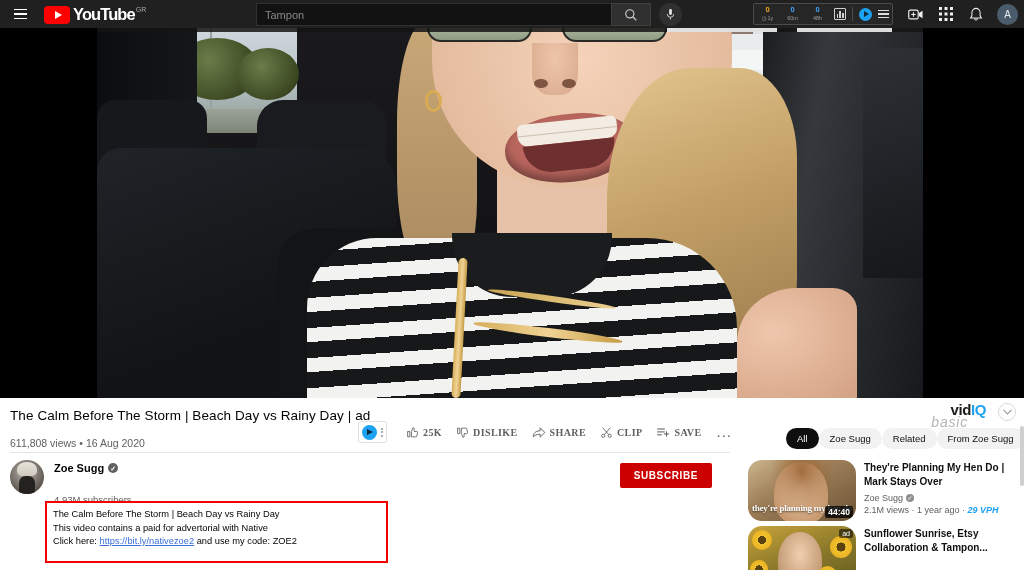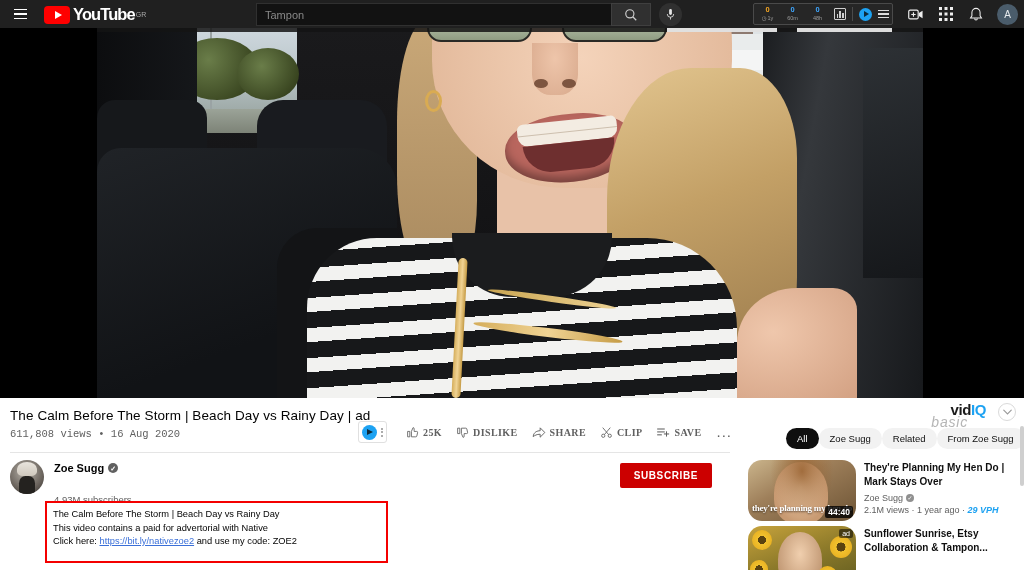--- a/index.html
+++ b/index.html
@@ -18,21 +18,21 @@
     z-index: 50;
   }
   .hamburger {
     width: 28px; height: 28px; margin-left: 6px;
     display: flex; flex-direction: column; justify-content: center;
     align-items: center; gap: 3px; cursor: pointer;
   }
   .hamburger span { display: block; width: 13px; height: 1.5px; background: #fff; }
 
   .yt-logo {
-    display: flex; align-items: center; margin-left: 10px; cursor: pointer;
+    display: flex; align-items: flex-start; margin-left: 10px; cursor: pointer;
   }
   .yt-play {
     width: 26px; height: 18px; background: #ff0000; border-radius: 4px;
     display: flex; align-items: center; justify-content: center; margin-right: 3px;
     margin-top: 1px;
   }
   .yt-play::after {
     content: ""; width: 0; height: 0;
     border-left: 7px solid #fff;
     border-top: 4.5px solid transparent;
@@ -287,21 +287,21 @@
     position: absolute; top: 0; width: 110px; height: 4px; background: rgba(255,255,255,.85);
   }
 
   
   .content { position: absolute; top: 398px; left: 0; width: 1024px; height: 172px; background: #fff; }
   .leftcol { position: absolute; left: 0; top: 0; width: 740px; }
   .video-title {
     font-size: 13.5px; color: #030303; padding: 10px 0 0 10px; font-weight: 400;
     letter-spacing: .1px;
   }
-  .meta-row { display: flex; align-items: flex-start; padding: 5px 10px 0 10px; height: 26px; font-family: Liberation Mono, monospace; }
+  .meta-row { display: flex; align-items: flex-end; padding: 5px 10px 0 10px; height: 26px; }
   .views { font-size: 10.5px; color: #606060; }
   .actions { position: absolute; right: 0px; top: 22px; display: flex; align-items: center; gap: 0px; }
   .vidiq-inline {
     display: flex; align-items: center; border: 1px solid #e0e0e0; border-radius: 3px;
     padding: 2px 3px; height: 22px; margin-right: 12px; background: #fff;
   }
   .vq-blue-circle {
     width: 15px; height: 15px; border-radius: 50%; background: #1da2f2;
     display: flex; align-items: center; justify-content: center;
   }

